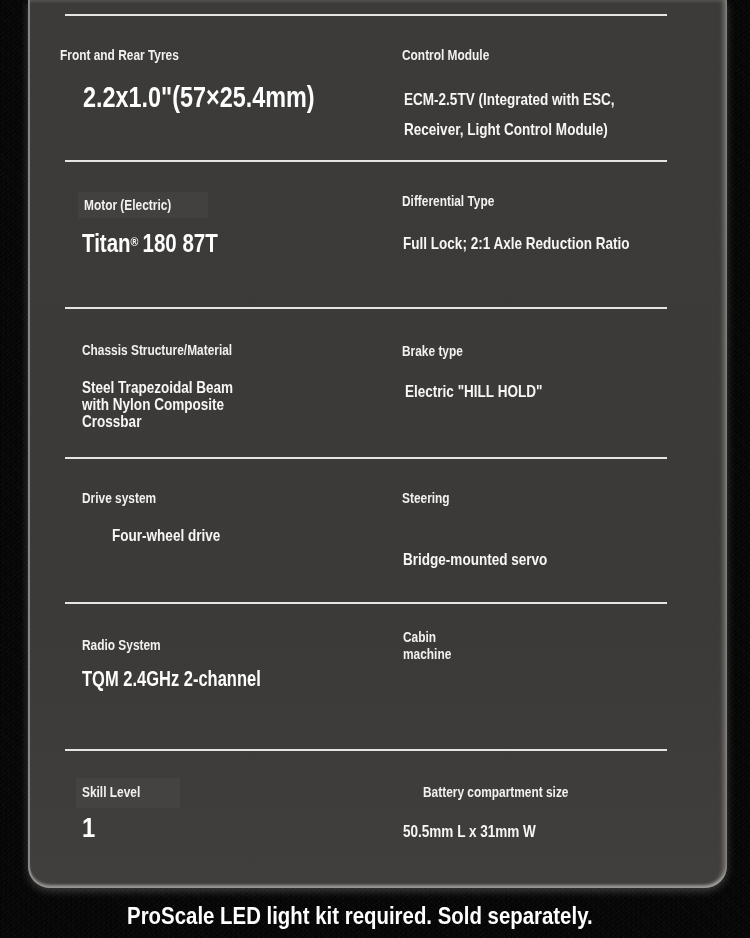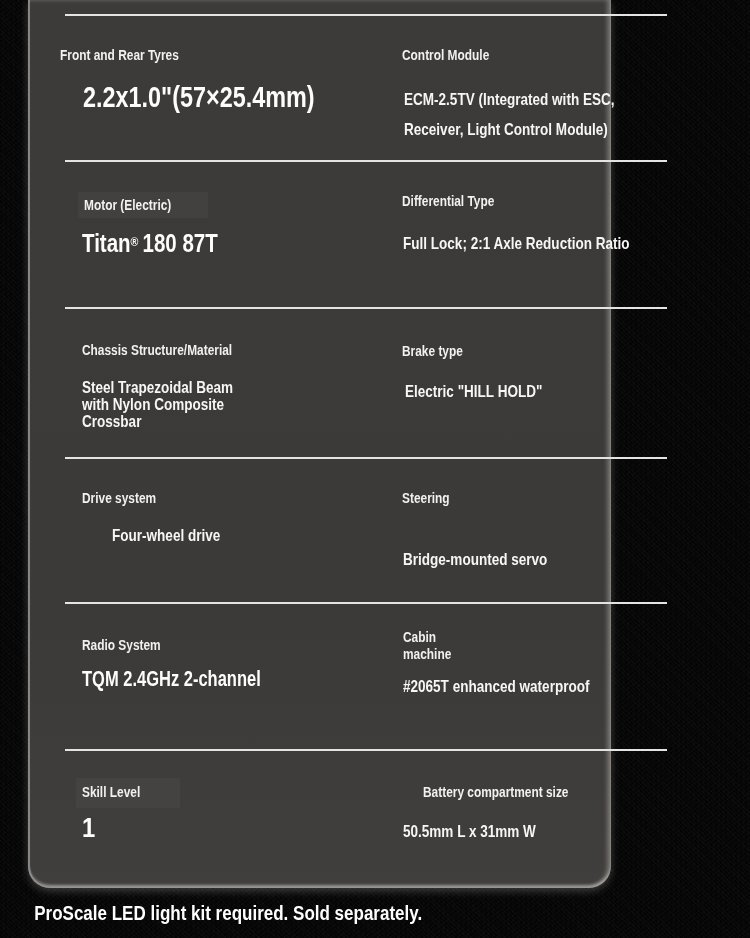--- a/index.html
+++ b/index.html
@@ -14,21 +14,21 @@
   
   .bg-texture {
     position:absolute; inset:0; z-index:0;
     background-image:
       repeating-linear-gradient(45deg, rgba(255,255,255,.018) 0 1px, transparent 1px 3px),
       repeating-linear-gradient(-37deg, rgba(255,255,255,.014) 0 1px, transparent 1px 4px),
       repeating-linear-gradient(90deg, rgba(0,0,0,.35) 0 2px, transparent 2px 5px);
   }
   .panel {
     position:absolute; z-index:1;
-    left:28px; top:0; width:583px; height:888px;
+    left:28px; top:0; width:699px; height:888px;
     background:linear-gradient(180deg,#3c3b39 0%, #3b3a38 70%, #413f3d 100%);
     border-radius:0 0 22px 22px;
     box-shadow:
       inset 2px 0 0 rgba(150,148,145,.8),
       inset -4px 0 4px rgba(195,192,188,.40),
       inset 0 -3px 3px rgba(215,212,208,.55),
       0 3px 9px rgba(190,190,190,.30);
   }
   .divider {
     position:absolute; left:37px; width:602px; height:2px;
@@ -55,22 +55,22 @@
   .val-num .cnd { transform:scaleX(.85); }
 
   .reg-mark { font-size:13px; vertical-align:6px; font-weight:bold; }
   .titan-rest { margin-left:5px; }
 
   .patch { position:absolute; background:rgba(255,255,255,.035); }
 
   .footer-note {
     position:absolute; z-index:1;
     left:0; top:902px; width:634px;
-    text-align:left;
-    color:#ffffff; font-size:20px; font-weight:bold;
+    text-align:right;
+    color:#ffffff; font-size:24px; font-weight:bold;
   }
   .footer-note .cnd { transform:scaleX(.85); transform-origin:50% 50%; }
 </style>
 </head>
 <body>
 
 <div class="bg-texture"></div>
 
 <div class="panel">
 
@@ -107,21 +107,20 @@
   <div class="cell label" style="left:54px; top:491px;"><span class="cnd">Drive system</span></div>
   <div class="cell val-sm" style="left:56px; top:526px;padding-left:28px;"><span class="cnd">Four-wheel drive</span></div>
 
   <div class="cell label" style="left:374px; top:491px;"><span class="cnd">Steering</span></div>
   <div class="cell val-sm" style="left:375px; top:530px;margin-top:20px;"><span class="cnd">Bridge-mounted servo</span></div>
 
   <div class="cell label" style="left:54px; top:638px;"><span class="cnd">Radio System</span></div>
   <div class="cell val-md" style="left:54px; top:668px;text-decoration:underline;"><span class="cnd">TQM 2.4GHz 2-channel</span></div>
 
   <div class="cell label blk" style="left:375px; top:629px; width:64px; line-height:17px; white-space:normal;">Cabin machine</div>
-  <div class="cell val-sm" style="left:375px; top:677px;"><span class="cnd">#2065T enhanced waterproof</span></div>
 
   <div class="cell label" style="left:54px; top:785px;"><span class="cnd">Skill Level</span></div>
   <div class="cell val-num" style="left:54px; top:814px;"><span class="cnd">1</span></div>
 
   <div class="cell label" style="left:375px; top:785px;padding-left:20px;"><span class="cnd">Battery compartment size</span></div>
   <div class="cell val-sm" style="left:375px; top:822px;"><span class="cnd">50.5mm L x 31mm W</span></div>
 
 </div>
 
 <div class="footer-note"><span class="cnd">ProScale LED light kit required. Sold separately.</span></div>

